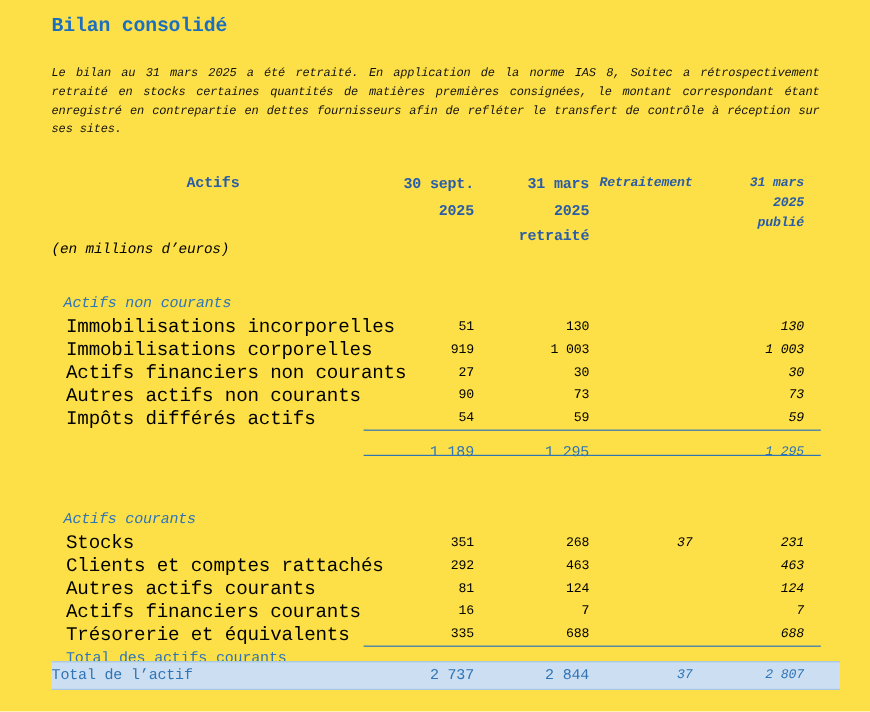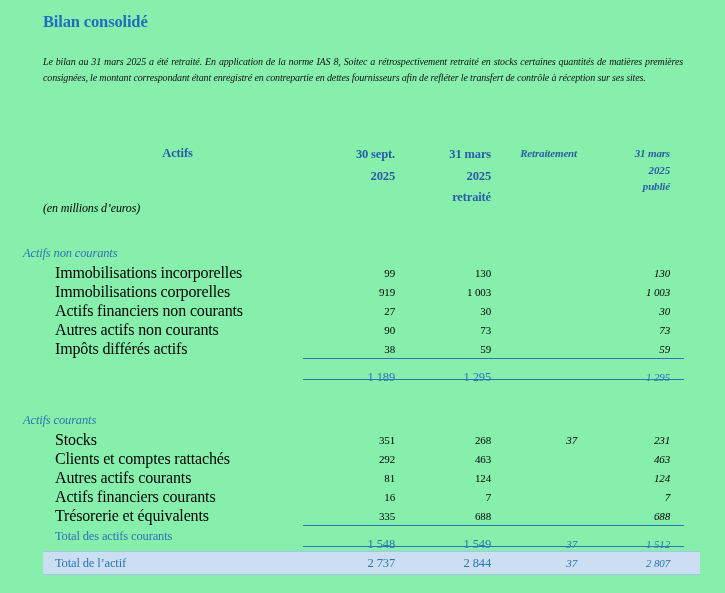--- a/index.html
+++ b/index.html
@@ -1,23 +1,23 @@
 <!DOCTYPE html>
 <html><head>
 <meta charset="utf-8">
 <style>
   * { box-sizing: border-box; margin: 0; padding: 0; }
   html, body { background: #ffffff; }
   .page {
     position: relative;
     width: 725px;
     height: 593px;
-    background: #86efac;
+    background: #fde047;
     overflow: hidden;
-    font-family: Liberation Serif, serif;
+    font-family: Liberation Mono, monospace;
     letter-spacing: -0.15px;
     color: #000;
   }
   .title {
     position: absolute;
     left: 43px;
     top: 12px;
     font-size: 16.5px;
     font-weight: bold;
     color: #1C6FBF;
@@ -66,23 +66,23 @@
     line-height: 16.5px; white-space: pre-line; padding-top: 1px;
   }
   .unit {
     position: absolute; left: 43px; top: 201px;
     font-size: 12px; font-style: italic; color: #000;
   }
 
   
   .section { position: absolute; left: 0; width: 725px; }
   #sec1 { top: 243px; }
-  #sec2 { top: 410px; }
+  #sec2 { top: 423px; }
   .sec-h {
-    height: 20px; padding-left: 23px;
+    height: 20px; padding-left: 53px;
     display: flex; align-items: center;
     font-size: 12.5px; font-style: italic; color: #2E74B6;
   }
   .trow { position: relative; height: 19px; }
   .lbl {
     position: absolute; left: 55px; top: 50%; transform: translateY(-50%);
     font-size: 16px; color: #000; white-space: nowrap;
   }
   .trow .c { font-size: 11px; color: #000; }
 
@@ -92,21 +92,21 @@
   .total .c { color: #2E74B6; font-size: 12.5px; margin-top: 16px; }
   .total .c3, .total .c4 { font-size: 11px; }
 
   
   .grand {
     position: absolute; left: 43px; top: 551px; width: 657px; height: 24px;
     background: #CCDFF2;
     border-top: 1px solid #A6C6E3;
     border-bottom: 1px solid #A6C6E3;
   }
-  .grand .lbl { left: 12px; color: #2E74B6; font-size: 12.5px; }
+  .grand .lbl { left: 0; color: #2E74B6; font-size: 12.5px; }
   .grand .nums { left: 260px; border: none; }
   .grand .c { color: #2E74B6; font-size: 12.5px; }
   .grand .c3, .grand .c4 { font-size: 11px; }
 </style>
 </head>
 <body>
 
 <div class="page">
 
   <div class="title">Bilan consolidé</div>
@@ -129,21 +129,21 @@
   </div>
 
   <div class="unit">(en millions d’euros)</div>
 
   <div class="section" id="sec1">
     <div class="sec-h">Actifs non courants</div>
 
     <div class="trow">
       <div class="lbl">Immobilisations incorporelles</div>
       <div class="nums">
-        <div class="c c1">99</div>
+        <div class="c c1">51</div>
         <div class="c c2">130</div>
         <div class="c c3"></div>
         <div class="c c4">130</div>
       </div>
     </div>
 
     <div class="trow">
       <div class="lbl">Immobilisations corporelles</div>
       <div class="nums">
         <div class="c c1">919</div>
@@ -169,21 +169,21 @@
         <div class="c c1">90</div>
         <div class="c c2">73</div>
         <div class="c c3"></div>
         <div class="c c4">73</div>
       </div>
     </div>
 
     <div class="trow">
       <div class="lbl">Impôts différés actifs</div>
       <div class="nums">
-        <div class="c c1">38</div>
+        <div class="c c1">54</div>
         <div class="c c2">59</div>
         <div class="c c3"></div>
         <div class="c c4">59</div>
       </div>
     </div>
 
     <div class="trow total">
       <div class="nums">
         <div class="c c1">1 189</div>
         <div class="c c2">1 295</div>

